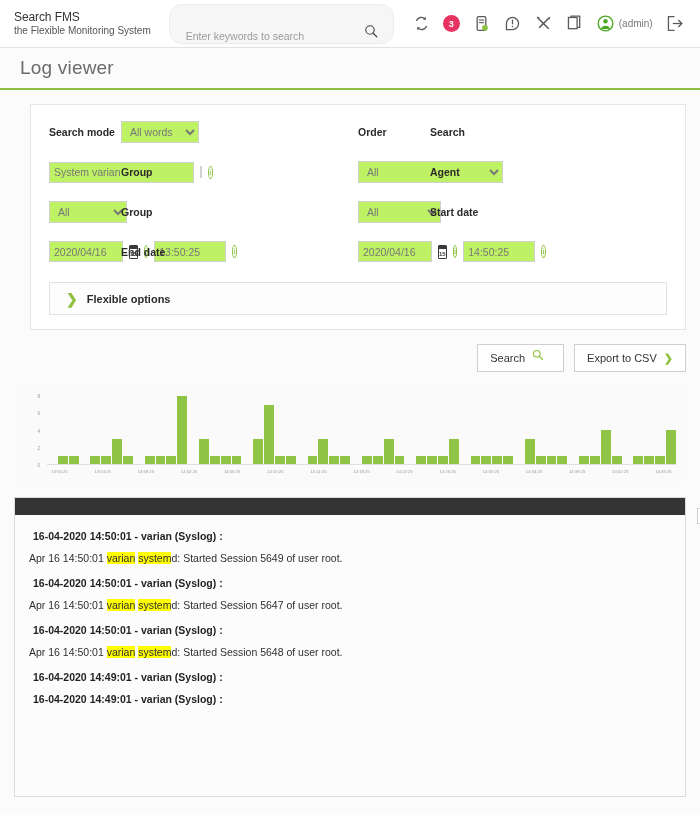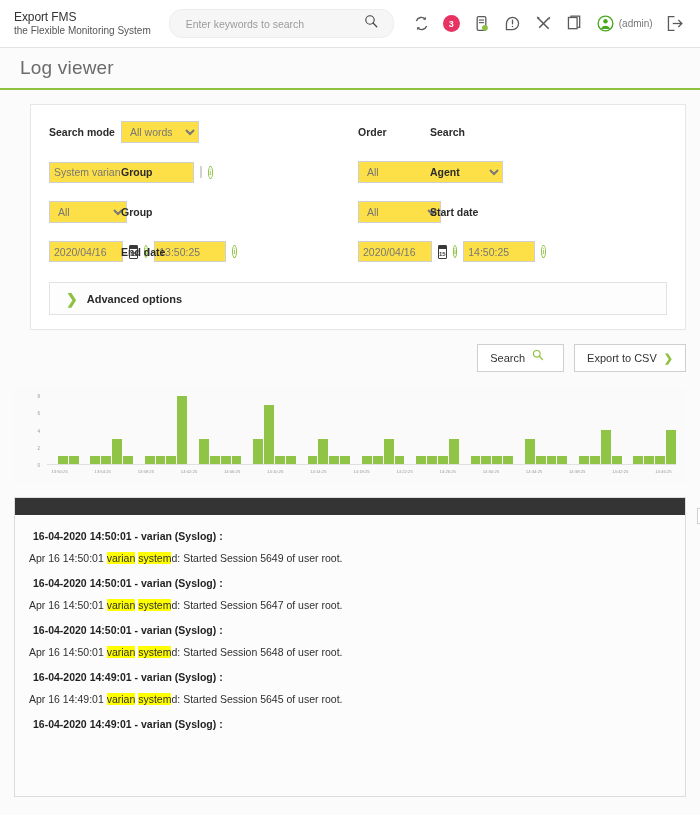--- a/index.html
+++ b/index.html
@@ -22,25 +22,25 @@
     display: flex;
     align-items: center;
     padding: 0 10px 0 14px;
   }
   .brand { line-height: 1.25; white-space: nowrap; }
   .brand .b1 { font-size: 12px; color: #333; font-weight: 400; letter-spacing: -0.1px; }
   .brand .b2 { font-size: 10px; color: #555; }
 
   .searchwrap {
     margin-left: 18px;
-    width: 225px; height: 29px;
+    width: 225px; height: 40px;
     background: #f6f6f6;
     border: 1px solid #ededed;
     border-radius: 13px;
-    display: flex; align-items: center;
+    display: flex; align-items: flex-end;
     padding: 0 10px 0 14px;
   }
   .searchwrap input {
     flex: 1; border: 0; outline: none; background: transparent;
     font-family: "Liberation Sans", sans-serif; font-size: 10.5px; color: #555;
   }
   .searchwrap input::placeholder { color: #9b9b9b; }
 
   .iconbar { margin-left: 18px; display: flex; align-items: center; gap: 12px; }
   .ic { width: 19px; height: 19px; display: block; }
@@ -78,21 +78,21 @@
     display: grid;
     grid-template-columns: 72px 1fr 72px 1fr;
     row-gap: 18px;
     align-items: center;
   }
   .flabel { font-weight: bold; font-size: 10.5px; color: #2b2b2b; }
 
   select.sel, input.txt {
     font-family: "Liberation Sans", sans-serif;
     font-size: 10.5px; color: #777;
-    border: 1px solid #cfcfcf; background: #fde047;
+    border: 1px solid #cfcfcf; background: #bef264;
     height: 21px; padding: 0 4px;
     outline: none;
   }
   select.sel { height: 22px; padding-right: 2px; }
   .sel-sm { width: 78px; }
   .sel-md { width: 83px; }
   .sel-lg { width: 145px; }
   .txt-search { width: 154px; }
   .txt-date { width: 74px; }
   .txt-time { width: 72px; }
@@ -202,21 +202,21 @@
   .rightsliver {
     position: absolute; right: 0; top: 508px; width: 3px; height: 16px;
     border: 1px solid #d0d0d0; border-right: none; background: #fff;
   }
 </style>
 </head>
 <body>
 
 <div class="topbar">
   <div class="brand">
-    <div class="b1">Export FMS</div>
+    <div class="b1">Search FMS</div>
     <div class="b2">the Flexible Monitoring System</div>
   </div>
 
   <div class="searchwrap">
     <input type="text" placeholder="Enter keywords to search" style="">
     <span class="ic">
       <svg viewBox="0 0 20 20" width="15" height="15">
           <circle cx="8" cy="8" r="5.6" fill="none" stroke="#444" stroke-width="1.5"></circle>
           <line x1="12" y1="12" x2="17" y2="17" stroke="#444" stroke-width="1.7" stroke-linecap="round"></line>
         </svg>
@@ -324,21 +324,21 @@
       <input class="txt txt-date" type="text" value="2020/04/16" style="">
       <span class="calbtn">15</span>
       <span class="infoi">i</span>
       <input class="txt txt-time" type="text" value="14:50:25" style="">
       <span class="infoi">i</span>
     </div>
   </div>
 
   <div class="advanced">
     <span class="chev">❯</span>
-    <span class="lbl">Advanced options</span>
+    <span class="lbl">Flexible options</span>
   </div>
 </div>
 
 <div class="actions">
   <button class="btn">
     <span>Search</span>
     <span class="ic">
       <svg viewBox="0 0 16 16" width="12" height="12">
           <circle cx="6.4" cy="6.4" r="4.4" fill="none" stroke="#8ec140" stroke-width="1.5"></circle>
           <line x1="9.7" y1="9.7" x2="14" y2="14" stroke="#8ec140" stroke-width="1.7" stroke-linecap="round"></line>
@@ -450,20 +450,19 @@
       <div class="entry">
         <div class="meta">16-04-2020 14:50:01 - varian (Syslog) :</div>
         <div class="msg"><span>Apr 16 14:50:01 </span><span class="hl">varian</span><span> </span><span class="hl">system</span><span>d: Started Session 5647 of user root.</span></div>
       </div>
       <div class="entry">
         <div class="meta">16-04-2020 14:50:01 - varian (Syslog) :</div>
         <div class="msg"><span>Apr 16 14:50:01 </span><span class="hl">varian</span><span> </span><span class="hl">system</span><span>d: Started Session 5648 of user root.</span></div>
       </div>
       <div class="entry">
         <div class="meta">16-04-2020 14:49:01 - varian (Syslog) :</div>
-        <div class="msg"><span>Apr 16 14:49:01 </span><span class="hl">varian</span><span> </span><span class="hl">system</span><span>d: Started Session 5645 of user root.</span></div>
       </div>
       <div class="entry">
         <div class="meta">16-04-2020 14:49:01 - varian (Syslog) :</div>
       </div>
     </div>
 </div>
 <div class="rightsliver"></div>
 
 </body></html>

